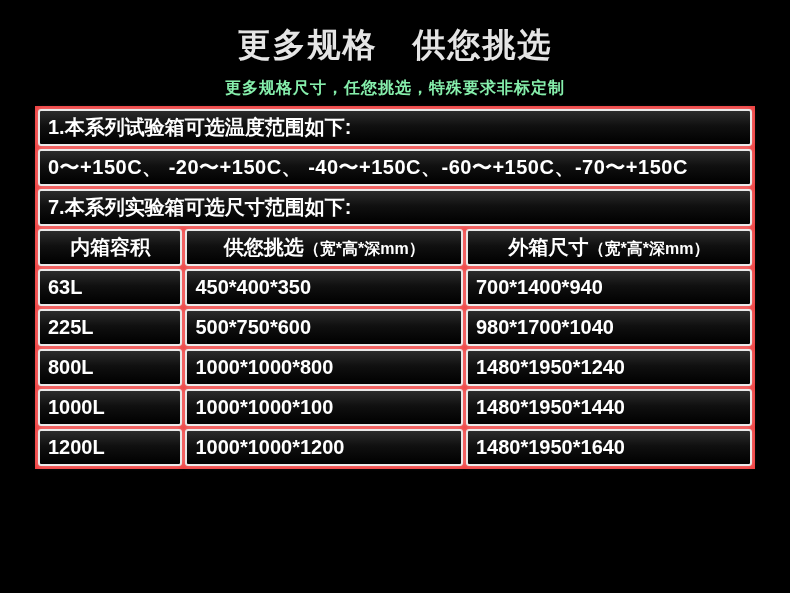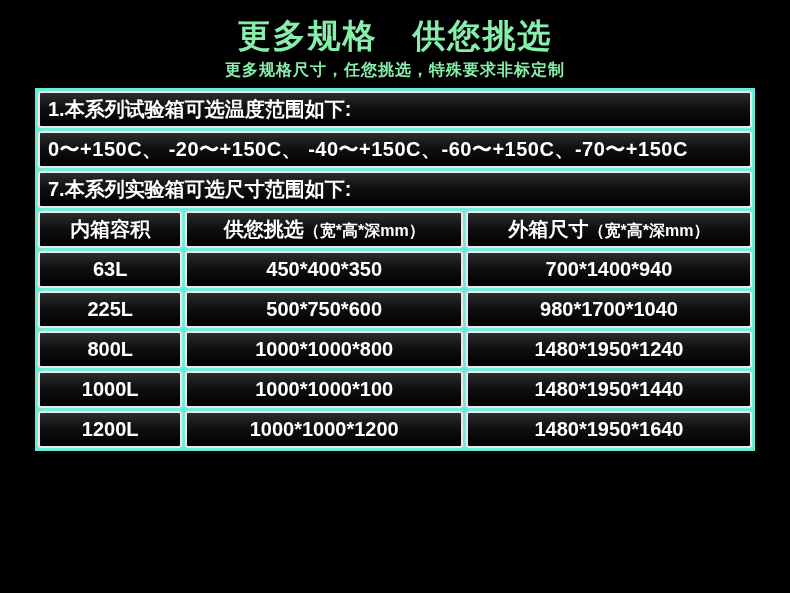--- a/index.html
+++ b/index.html
@@ -11,42 +11,42 @@
     width: 790px;
     height: 593px;
     overflow: hidden;
     font-family: "Liberation Sans", "DejaVu Sans", sans-serif;
   }
   .header {
     text-align: center;
     padding-top: 12px;
   }
   .page-title {
-    margin: 4px;
+    margin: 13px;
     font-size: 33px;
     line-height: 40px;
     font-weight: bold;
-    color: #86efac;
+    color: #e5e5e5;
     letter-spacing: 2px;
   }
   .page-subtitle {
     margin: 4px 0 0 0;
     font-size: 16px;
     line-height: 20px;
     font-weight: bold;
     color: #86efac;
     letter-spacing: 1px;
   }
   table.spec-table {
     margin: 8px auto 0 auto;
     width: 720px;
     border-collapse: separate;
     border-spacing: 3px;
     table-layout: fixed;
-    background: #5eead4;
+    background: #ef4444;
   }
   table.spec-table td, table.spec-table th {
     border: 2px solid #e9e9e9;
     border-radius: 3px;
     background: linear-gradient(180deg, #2c2c2c 0%, #101010 45%, #000000 100%);
     box-shadow: 0 0 5px rgba(255,255,255,0.30);
     color: #ffffff;
     font-weight: bold;
     height: 33px;
     padding: 0 8px;
@@ -63,21 +63,20 @@
     letter-spacing: 0.5px;
   }
   th.col-header {
     text-align: center;
     font-size: 20px;
   }
   th.col-header .sub-label {
     font-size: 16px;
   }
   td.data-cell {
-    text-align: center;
     font-size: 20px;
   }
 </style>
 </head>
 <body>
 
 <div class="header">
   <h1 class="page-title">更多规格　供您挑选</h1>
   <p class="page-subtitle">更多规格尺寸，任您挑选，特殊要求非标定制</p>
 </div>

